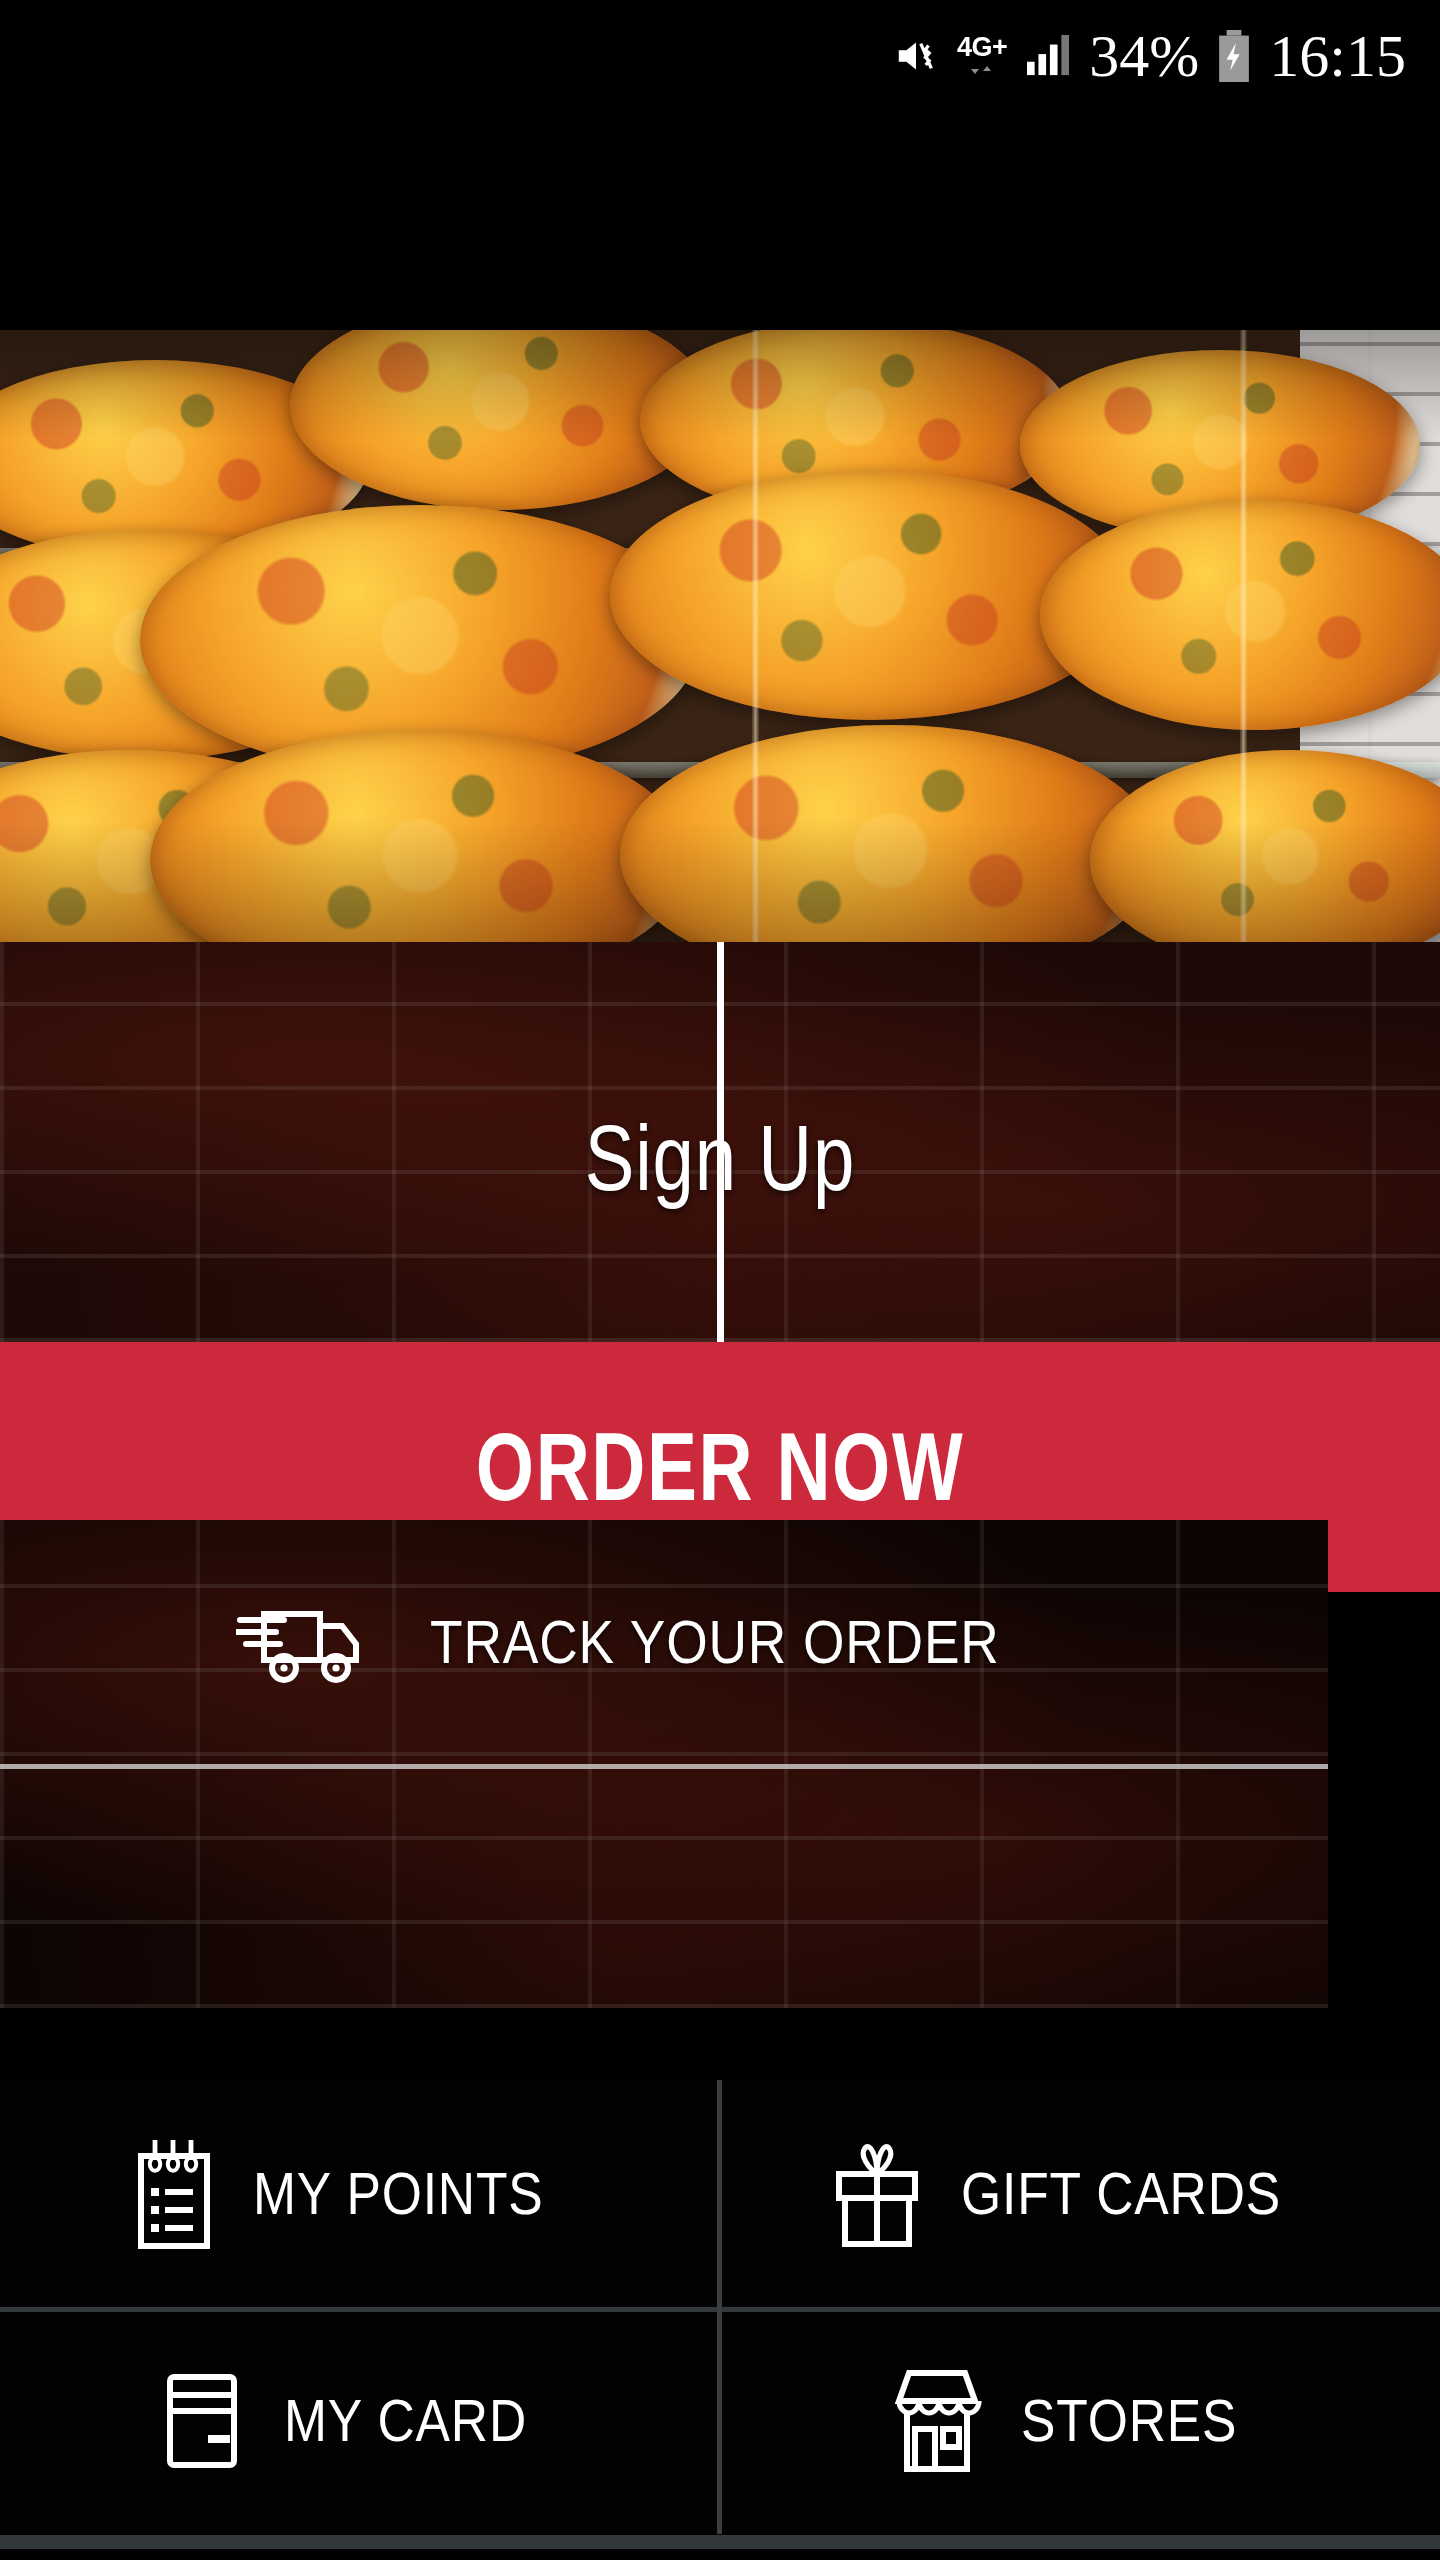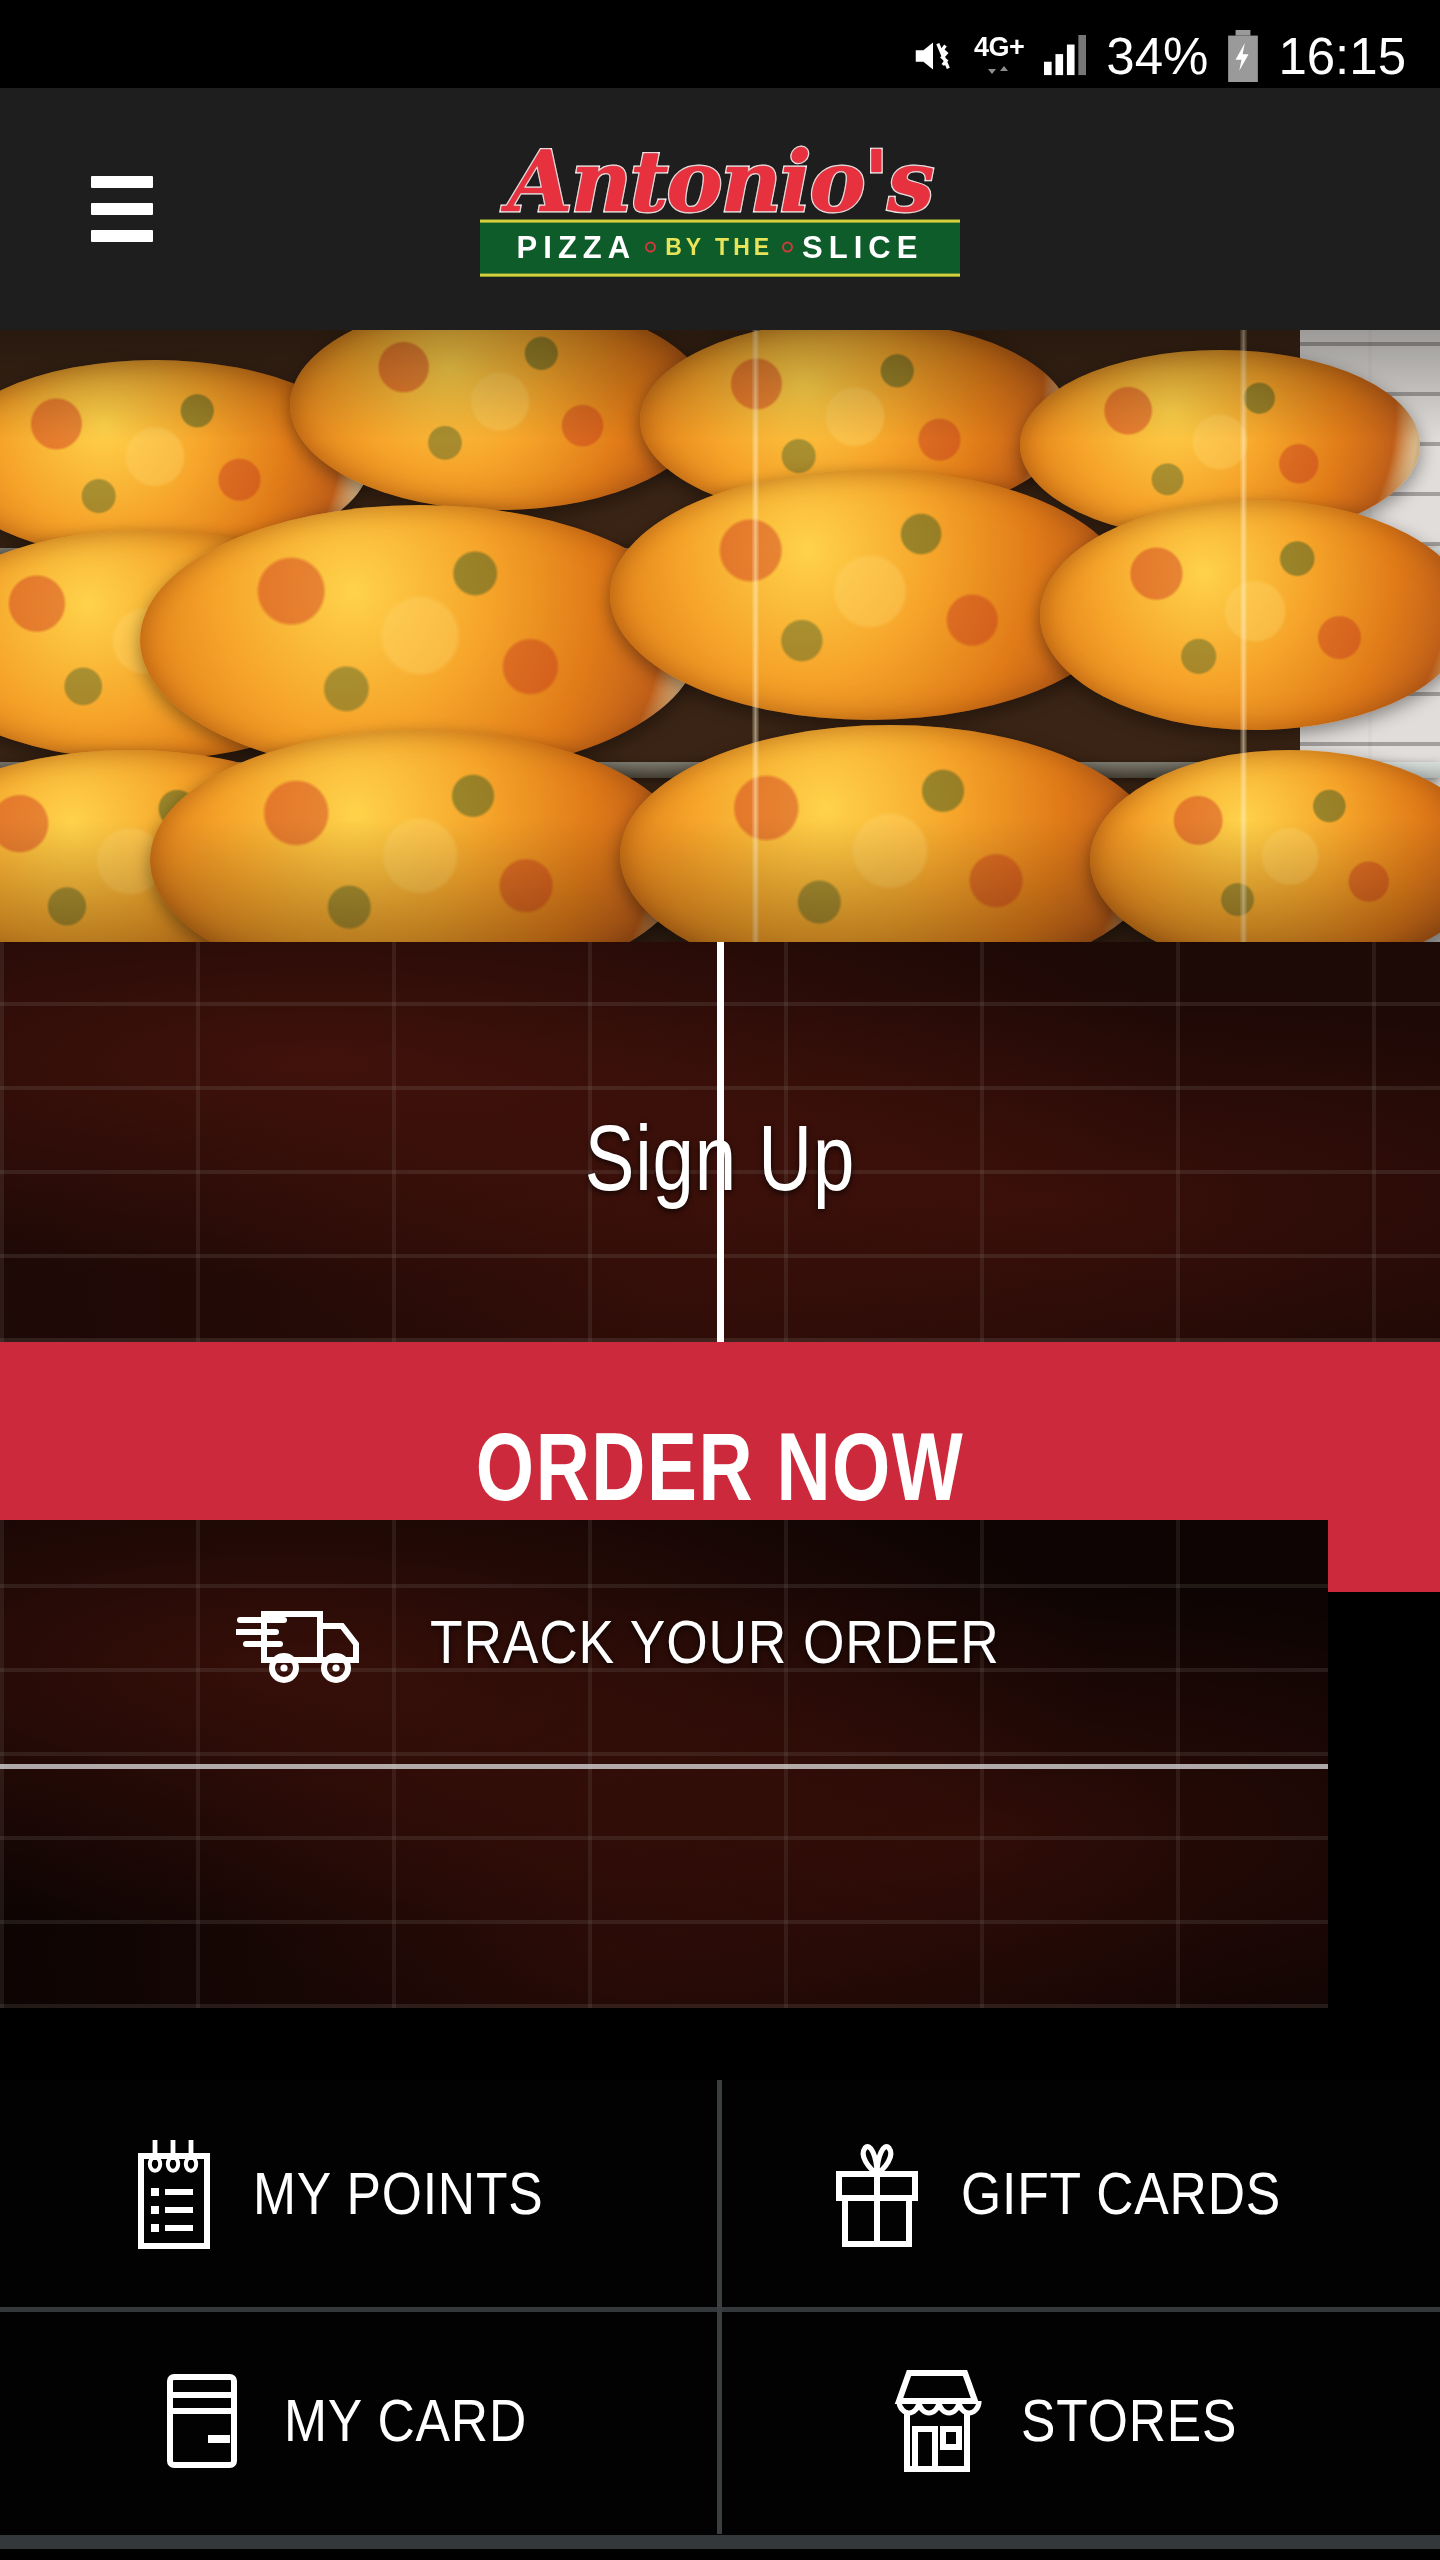--- a/index.html
+++ b/index.html
@@ -11,22 +11,22 @@
   }
   #app { position:relative; width:1440px; height:2560px; background:#000; }
 
   
   .statusbar {
     position:absolute; top:12px; left:0; width:1440px; height:88px;
     background:#000; display:flex; align-items:center;
     justify-content:flex-end; padding-right:34px; gap:18px;
   }
   .sb-icon { display:flex; align-items:center; height:56px; }
-  .sb-text { color:#fff; font-size:51px; font-weight:400; letter-spacing:0px;
-             line-height:1; font-family:Liberation Sans, sans-serif; }
+  .sb-text { color:#fff; font-size:60px; font-weight:400; letter-spacing:0px;
+             line-height:1; font-family:Liberation Serif, serif; }
   .sb-4g { display:flex; flex-direction:column; align-items:center; line-height:1; }
   .sb-4g-label { color:#fff; font-size:27px; font-weight:700; letter-spacing:-0.5px; }
 
   
   .header {
     position:absolute; top:88px; left:0; width:1440px; height:242px;
     background:#1e1e1e; display:flex; align-items:center;
   }
   .hamburger {
     position:absolute; left:91px; top:50%; transform:translateY(-50%);
@@ -222,37 +222,20 @@
     <span class="sb-icon">
       <svg width="34" height="52" viewBox="0 0 18 28">
         <rect x="5" y="0" width="8" height="3" fill="#9a9a9a"></rect>
         <rect x="1" y="3" width="16" height="25" fill="#9a9a9a"></rect>
         <path fill="#fff" d="M10 7l-5 9h3.2l-1.2 6 5-9H8.8z"></path>
       </svg>
     </span>
     <span class="sb-text">16:15</span>
   </div>
 
-  <div class="header">
-    <div class="hamburger">
-      <span></span>
-        <span></span>
-        <span></span>
-    </div>
-    <div class="logo-wrap">
-      <div class="logo-script">Antonio's</div>
-      <div class="logo-banner">
-        <span class="lb-word">PIZZA</span>
-        <span class="lb-dot"></span>
-        <span class="lb-mid">BY THE</span>
-        <span class="lb-dot"></span>
-        <span class="lb-word">SLICE</span>
-      </div>
-    </div>
-  </div>
 
   <div class="hero">
     <div class="hero-img">
       <div class="tilewall"></div>
       <div class="pizza" style="left:-60px;  top:30px;  width:430px; height:200px;"></div>
       <div class="pizza" style="left:290px;  top:-30px; width:420px; height:210px;"></div>
       <div class="pizza" style="left:640px;  top:-10px; width:430px; height:200px;"></div>
       <div class="pizza" style="left:1020px; top:20px;  width:400px; height:190px;"></div>
       <div class="shelf" style="top:218px;"></div>
       <div class="pizza" style="left:-90px;  top:200px; width:470px; height:230px;"></div>

